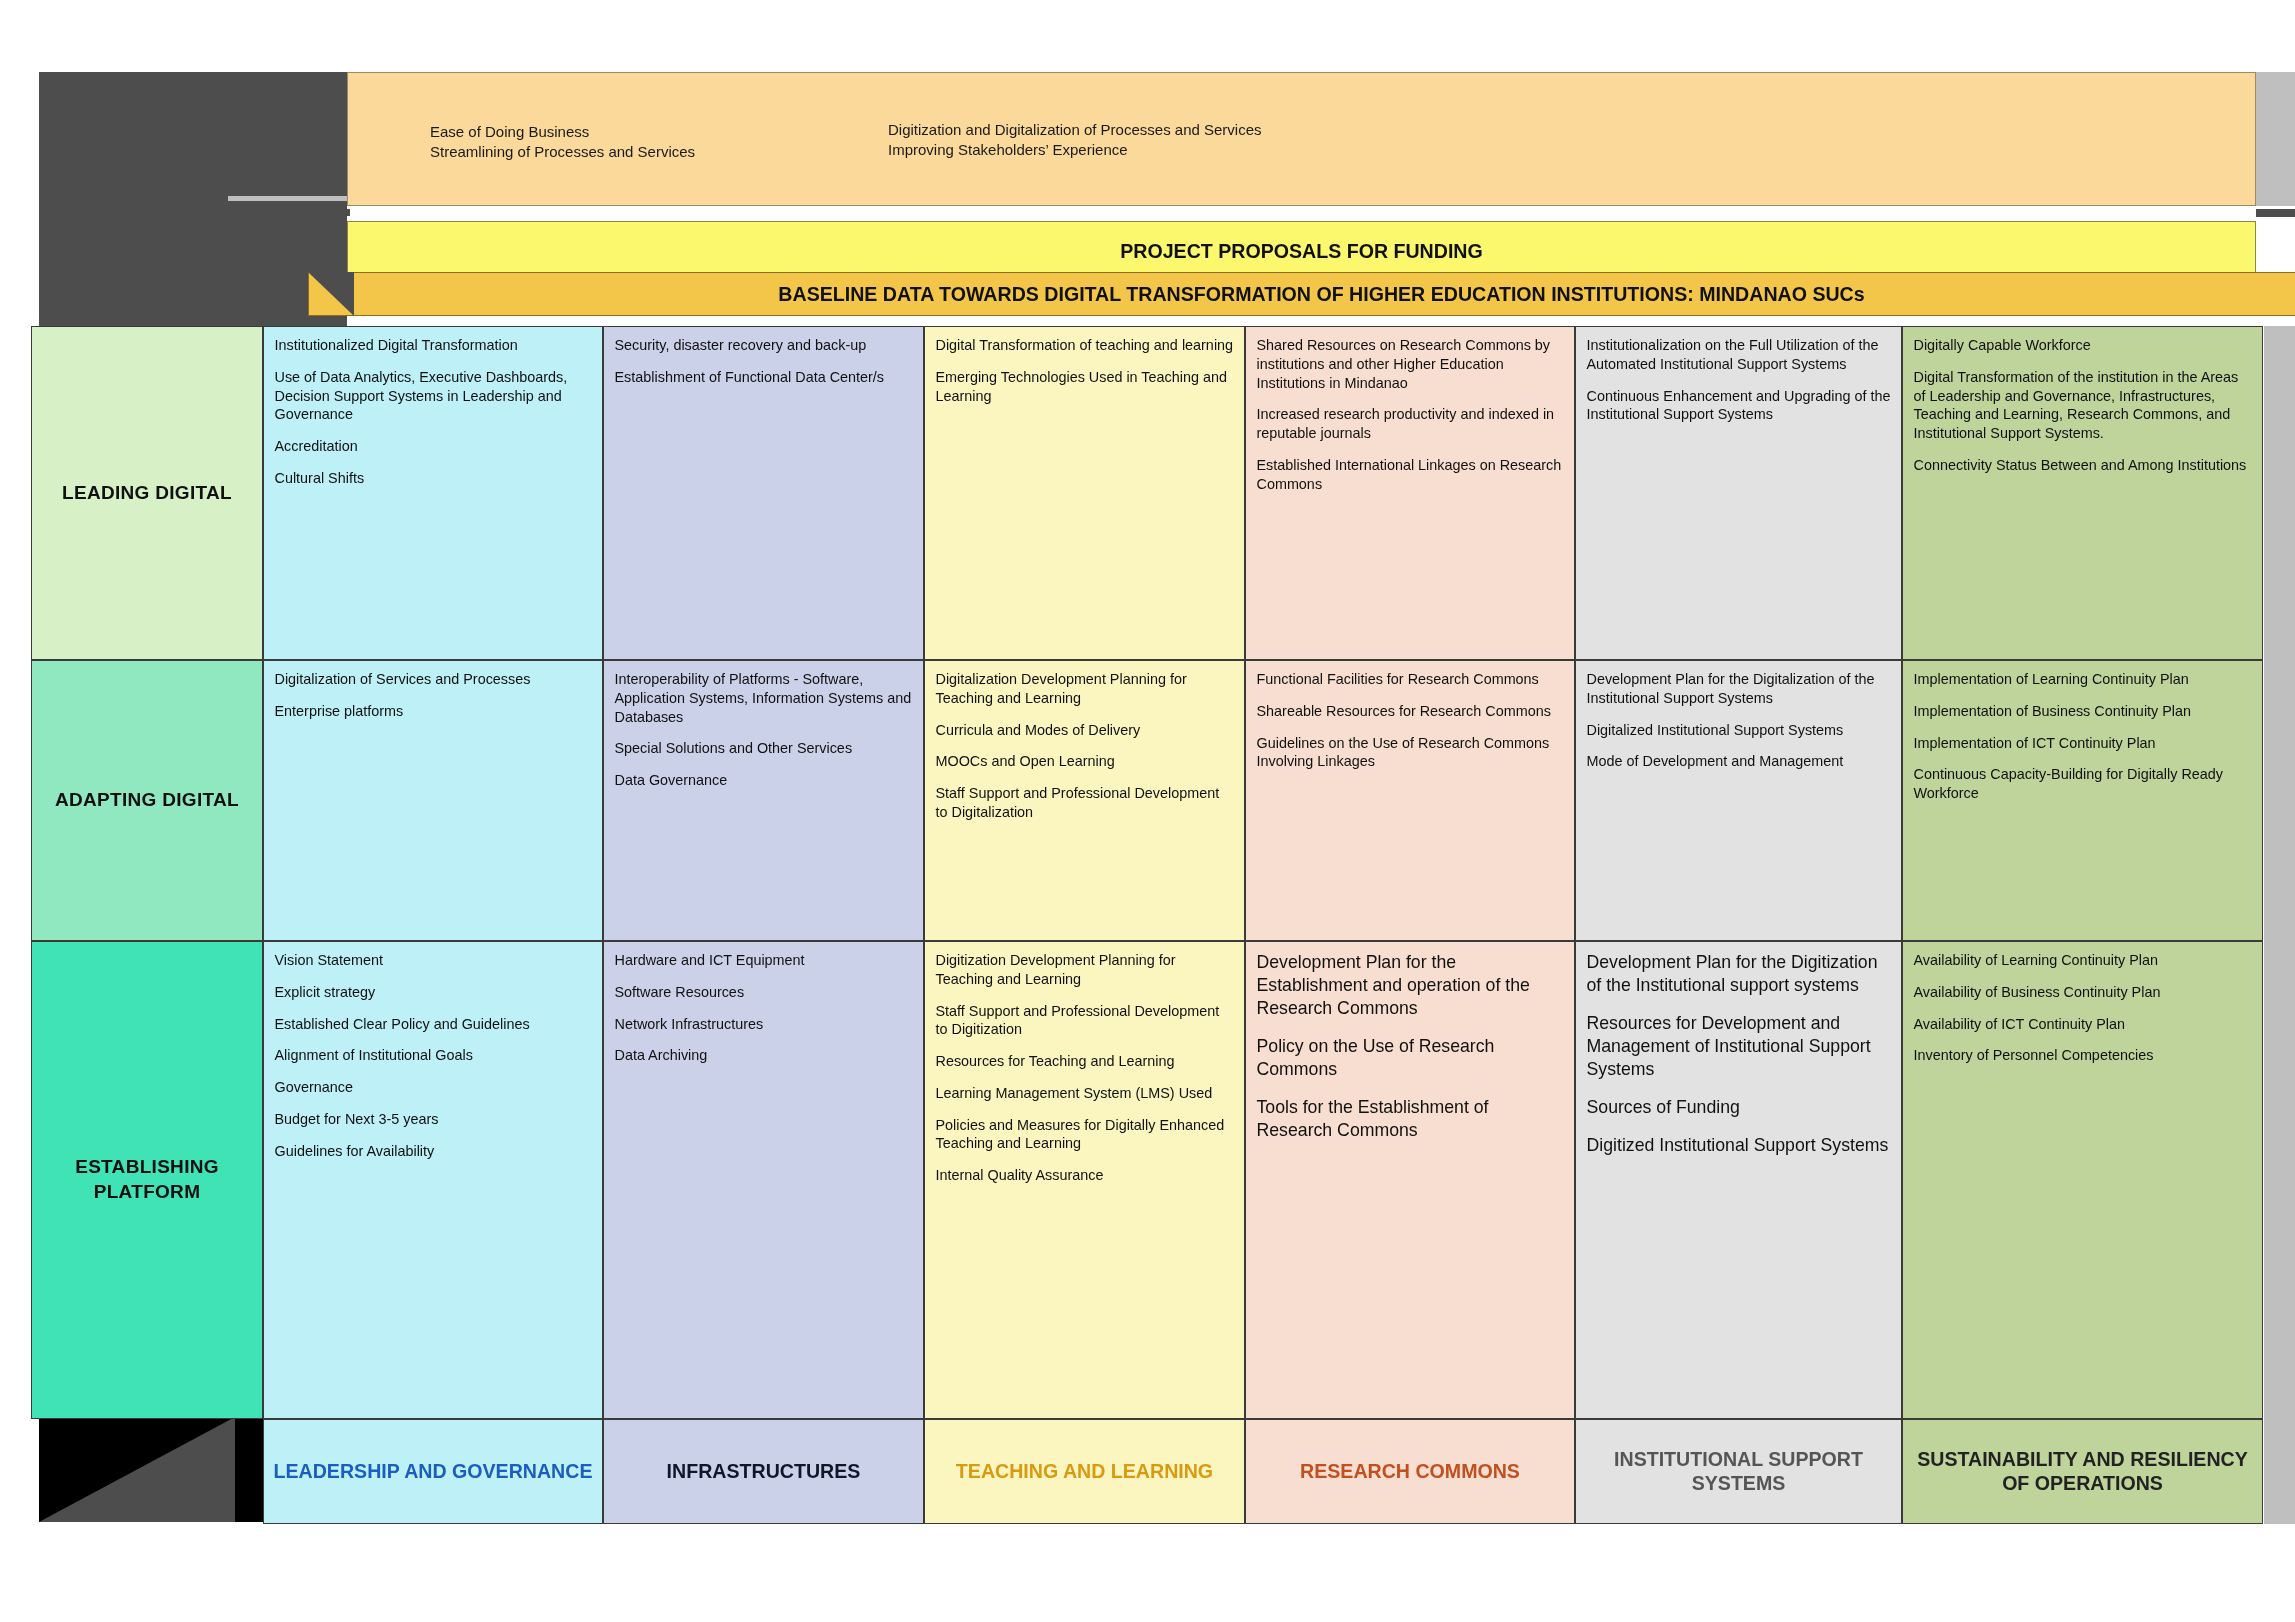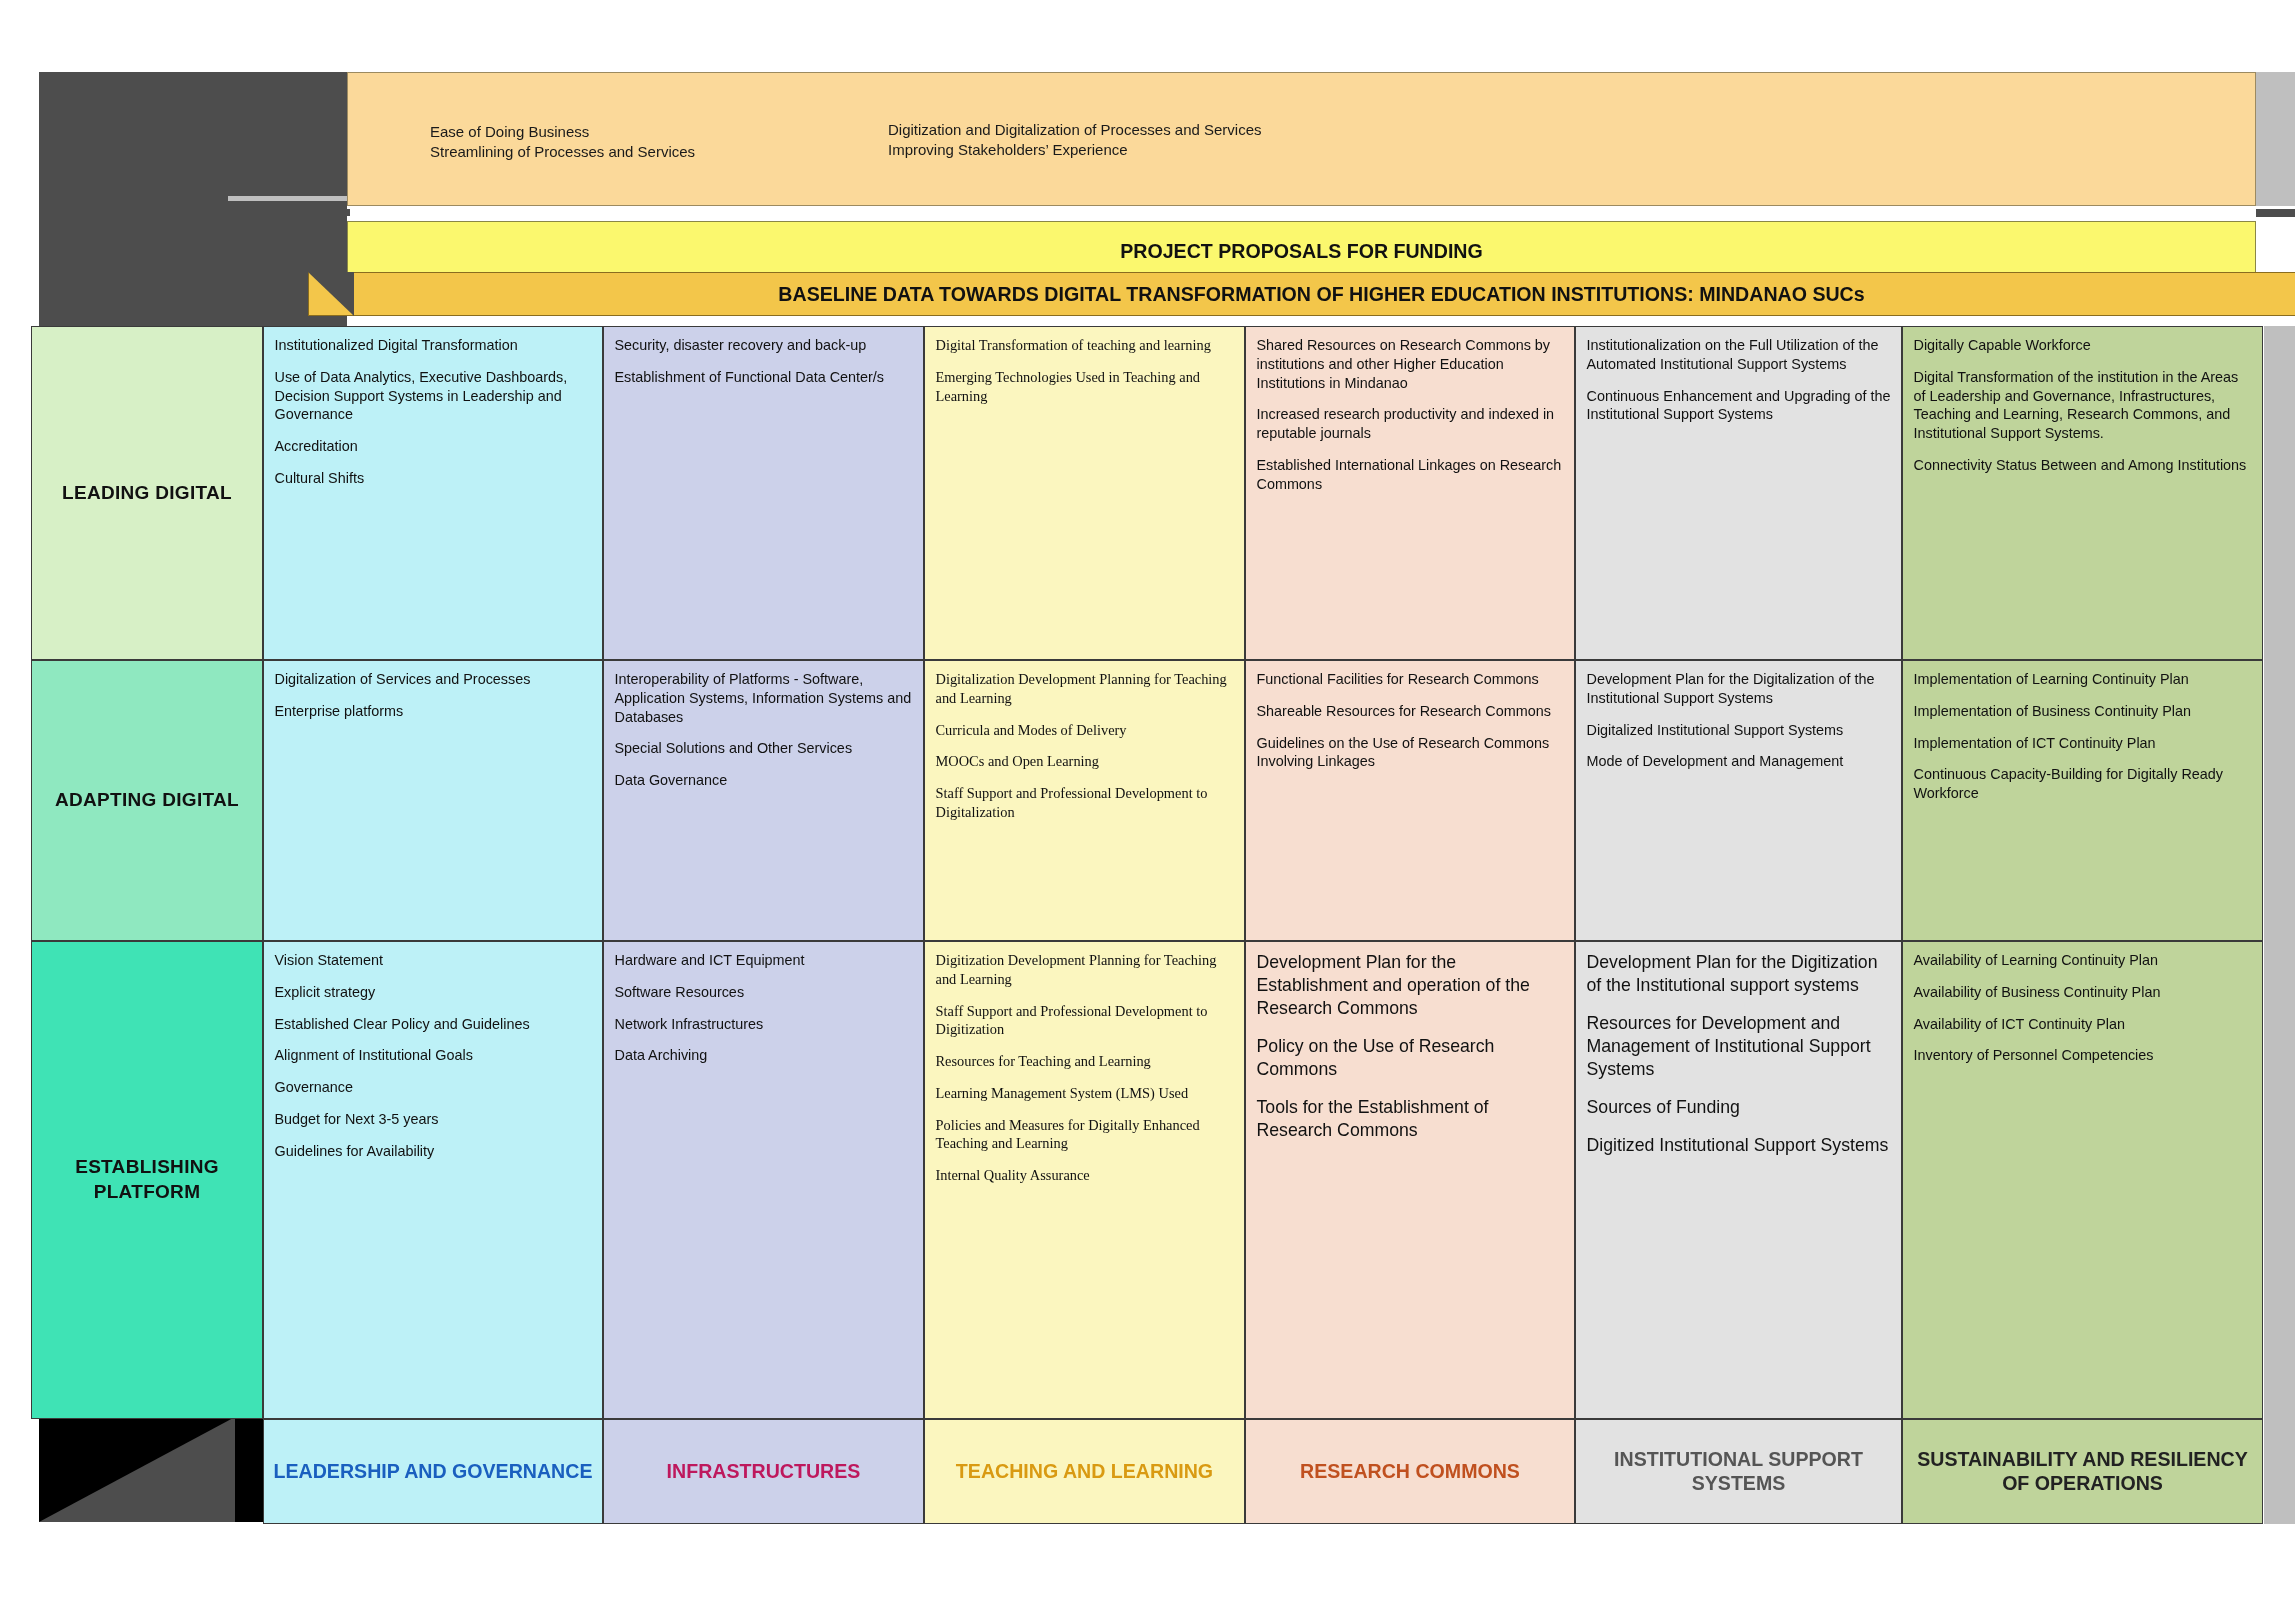--- a/index.html
+++ b/index.html
@@ -46,37 +46,37 @@
       grid-template-rows:334px 281px 478px;}
   .cell{border:0.7px solid #3a3a3a;box-sizing:border-box;padding:9.2px 9.2px 5.2px 10.5px;
       font-size:14.4px;line-height:1.3;color:#111;overflow:hidden;}
   .rowlabel{display:flex;align-items:center;justify-content:center;text-align:center;
       font-size:19px;font-weight:bold;color:#111;letter-spacing:0.3px;padding:3.9px;}
   .r1lab{background:#d7f0c6;}
   .r2lab{background:#8fe8c0;}
   .r3lab{background:#3fe3b5;}
   .c-gov{background:#bdf1f7;}
   .c-infra{background:#ccd1ea;}
-  .c-teach{background:#fbf6bf;font-family:Liberation Serif, serif;}
+  .c-teach{background:#fbf6bf;}
   .c-res{background:#f7ded0;}
   .c-iss{background:#e2e2e2;}
   .c-sus{background:#bfd49b;}
   .cell p{margin:0 0 13px 0;}
   .cell p:last-child{margin-bottom:0;}
   .big{font-size:17.7px;line-height:1.28;}
   .big p{margin:0 0 15.7px 0;}
 
   
   .footer{position:absolute;left:31px;top:1419px;width:2233px;height:105px;
       display:grid;grid-template-columns:232px 340px 321px 321px 330px 327px 361px;}
   .fcell{border:0.7px solid #3a3a3a;box-sizing:border-box;display:flex;align-items:center;
       justify-content:center;text-align:center;font-size:19.6px;font-weight:bold;line-height:1.2;padding:2.6px;}
   .f-blank{background:transparent;border:none;}
   .f-gov{background:#bdf1f7;color:#1a5fbf;}
-  .f-infra{background:#ccd1ea;color:#be185d;}
+  .f-infra{background:#ccd1ea;color:#0f172a;}
   .f-teach{background:#fbf6bf;color:#d99a12;}
   .f-res{background:#f7ded0;color:#c0501f;}
   .f-iss{background:#e2e2e2;color:#555;}
   .f-sus{background:#bfd49b;color:#222;}
 </style>
 </head>
 <body>
 
 <div id="page">
 

